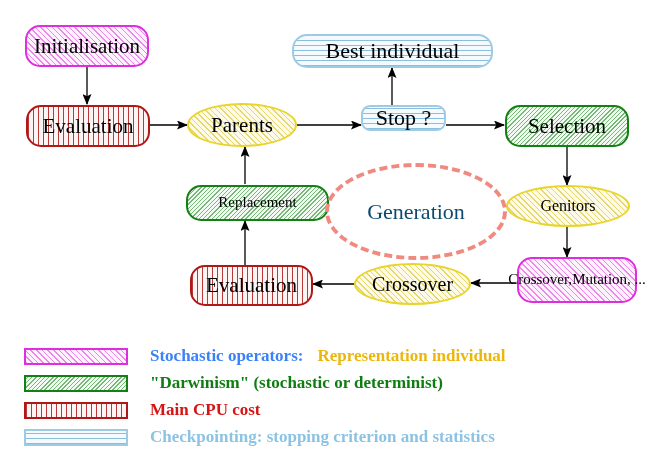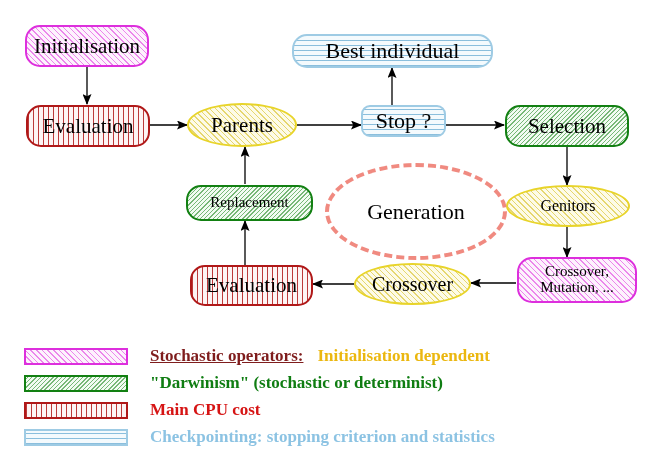--- a/index.html
+++ b/index.html
@@ -98,21 +98,21 @@
 
   
   #generation {
     position: absolute;
     border: 4px dashed #f08a80;
     border-radius: 50%;
     background: transparent;
     display: flex;
     align-items: center;
     justify-content: center;
-    color: #000000;
+    color: #0c4a6e;
     font-size: 22px;
   }
 
   
   #legend {
     position: absolute;
     left: 24px;
     top: 344px;
     width: 620px;
   }
@@ -182,59 +182,59 @@
   </div>
 
   <div class="node pat-yellow ellipse" id="parents" style="left:187px; top:103px; width:110px; height:44px; font-size:21px;">
     <span class="lbl">Parents</span>
   </div>
 
   <div class="node pat-blue" id="best-individual" style="left:292px; top:34px; width:201px; height:34px; font-size:22px;">
     <span class="lbl">Best individual</span>
   </div>
 
-  <div class="node pat-blue rounded" id="stop" style="left:361px; top:105px; width:85px; height:32px; font-size:22px;">
+  <div class="node pat-blue rounded" id="stop" style="left:361px; top:105px; width:85px; height:26px; font-size:22px;">
     <span class="lbl">Stop ?</span>
   </div>
 
   <div class="node pat-green" id="selection" style="left:505px; top:105px; width:124px; height:42px; font-size:21px;">
     <span class="lbl">Selection</span>
   </div>
 
   <div class="node pat-yellow ellipse" id="genitors" style="left:506px; top:185px; width:124px; height:42px; font-size:16px;">
     <span class="lbl">Genitors</span>
   </div>
 
-  <div class="node pat-magenta" id="crossover" style="left:517px; top:257px; width:120px; height:46px; font-size:15px; flex-direction:column; justify-content:center;">
+  <div class="node pat-magenta" id="crossover" style="left:517px; top:257px; width:120px; height:46px; font-size:15px; flex-direction:row; justify-content:center;">
     <span class="lbl">Crossover,</span>
     <span class="lbl">Mutation, ...</span>
   </div>
 
   <div class="node pat-yellow ellipse" id="offspring" style="left:354px; top:263px; width:117px; height:42px; font-size:20px;">
     <span class="lbl">Crossover</span>
   </div>
 
   <div class="node pat-red" id="evaluation-bottom" style="left:190px; top:265px; width:123px; height:41px; font-size:21px;">
     <span class="lbl">Evaluation</span>
   </div>
 
-  <div class="node pat-green" id="replacement" style="left:186px; top:185px; width:127px; height:36px; font-size:15px;">
+  <div class="node pat-green" id="replacement" style="left:186px; top:185px; width:143px; height:36px; font-size:15px;">
     <span class="lbl">Replacement</span>
   </div>
 
   <div id="generation" style="left:325px; top:163px; width:174px; height:89px;">
     <span>Generation</span>
   </div>
 
   <div id="legend">
 
     <div class="legend-row">
       <span class="swatch pat-magenta"></span>
       <span class="legend-text">
-        <span style="color:#7f1d1d;text-decoration:underline;">Stochastic operators:</span><span class="part2" style="color:#ebb70f;">Initialisation dependent</span>
+        <span style="color:#3b82f6;">Stochastic operators:</span><span class="part2" style="color:#ebb70f;">Representation individual</span>
       </span>
     </div>
 
     <div class="legend-row">
       <span class="swatch pat-green"></span>
       <span class="legend-text" style="color:#0f7d12;">"Darwinism" (stochastic or determinist)</span>
     </div>
 
     <div class="legend-row">
       <span class="swatch pat-red"></span>

